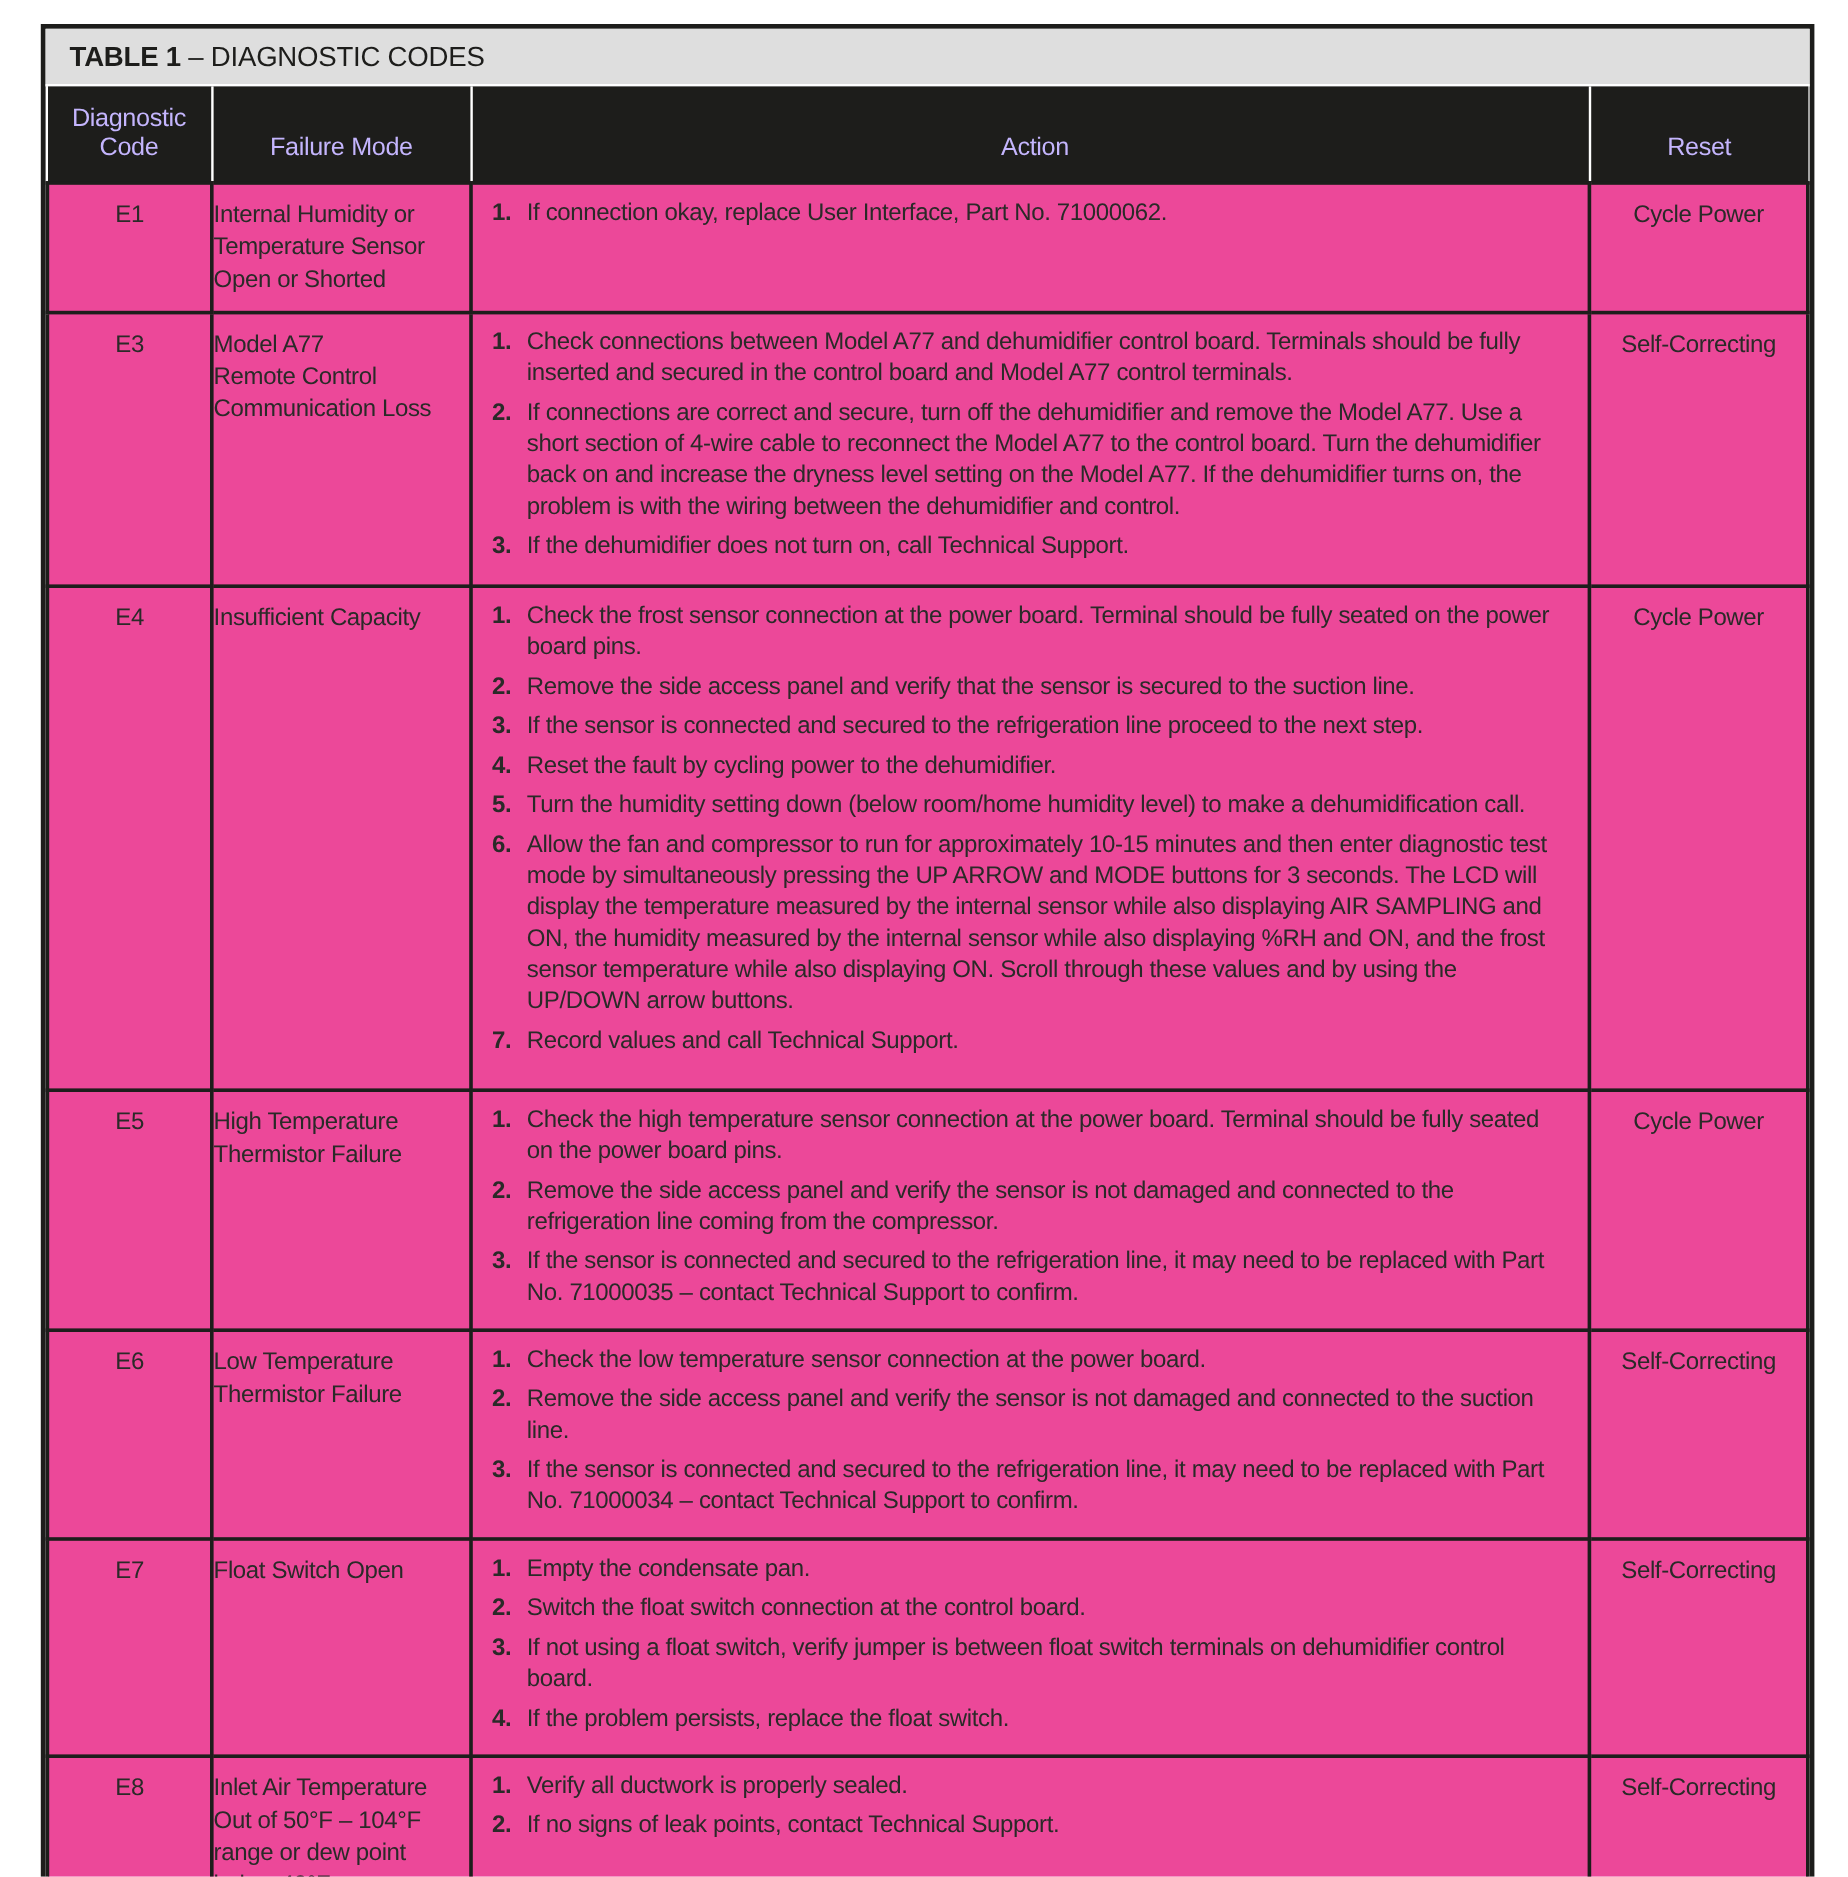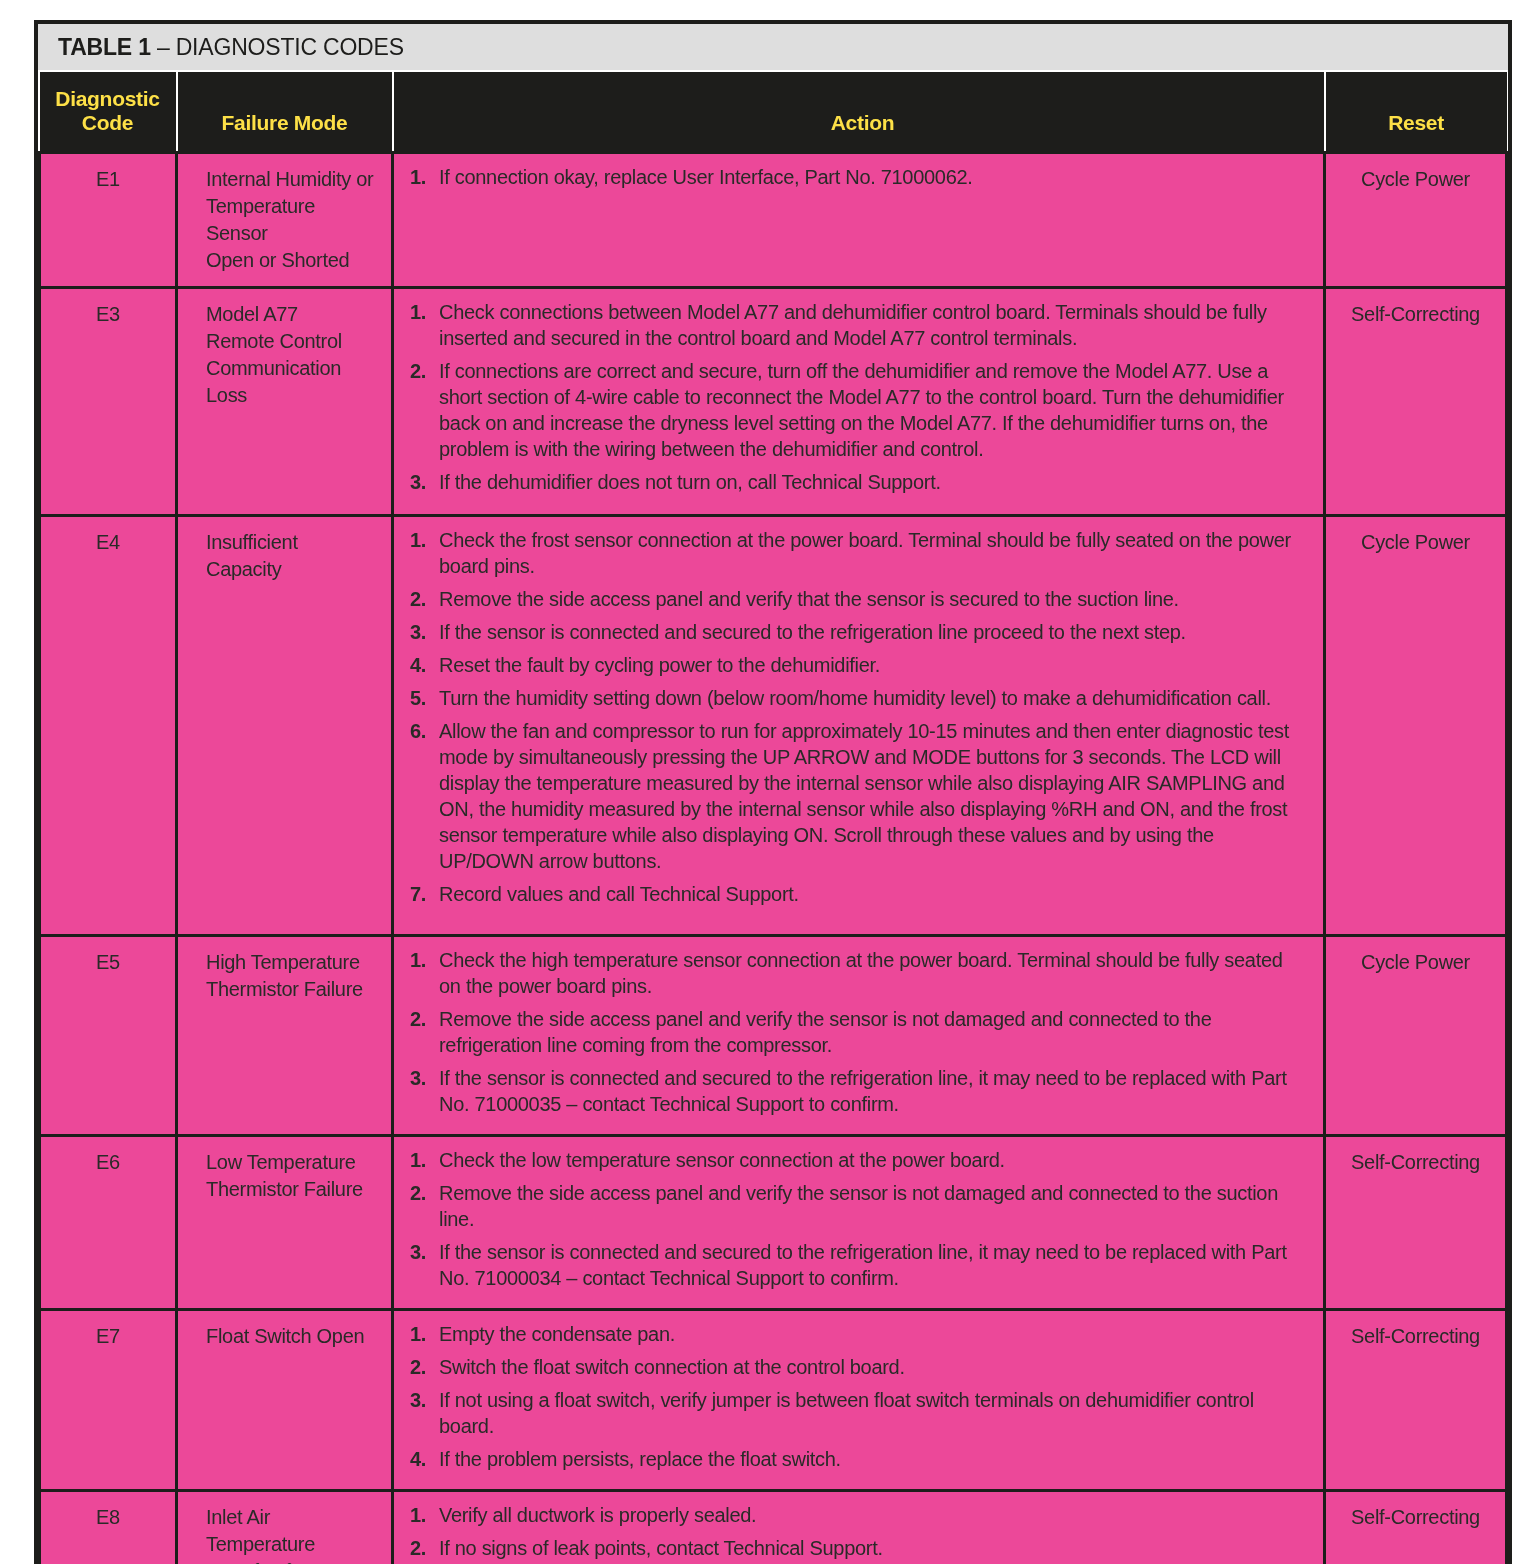--- a/index.html
+++ b/index.html
@@ -48,22 +48,22 @@
     font-size: 20px;
     letter-spacing: -0.3px;
   }
   col.c-code   { width: 137px; }
   col.c-fail   { width: 216px; }
   col.c-action { width: auto; }
   col.c-reset  { width: 182px; }
 
   thead th {
     background: #1d1d1b;
-    color: #fde047;
-    font-weight: bold;
+    color: #c4b5fd;
+    font-weight: normal;
     font-size: 21px;
     height: 80px;
     vertical-align: bottom;
     padding: 0 10px 16px 10px;
     text-align: center;
     box-sizing: border-box;
   }
   thead th + th { border-left: 2px solid #ffffff; }
   thead th.h-action { text-align: center; padding-left: 18px; }
 
@@ -76,21 +76,21 @@
   }
   tbody tr:nth-child(1) { height: 106px; }
   tbody tr:nth-child(2) { height: 228px; }
   tbody tr:nth-child(3) { height: 420px; }
   tbody tr:nth-child(4) { height: 198px; }
   tbody tr:nth-child(5) { height: 143px; }
   tbody tr:nth-child(6) { height: 148px; }
   tbody tr:nth-child(7) { height: 132px; }
 
   td.code-cell  { text-align: center; font-size: 20px; padding-top: 14px; }
-  td.fail-cell  { white-space: pre-line; line-height: 27px; padding-left: 28px; }
+  td.fail-cell  { white-space: pre-line; line-height: 27px; padding-left: 0; }
   td.reset-cell { text-align: center; padding-top: 14px; }
 
   td.action-cell { padding: 10px 16px 10px 16px; }
   ol.action-list {
     list-style: none;
     margin: 0;
     padding: 0;
   }
   ol.action-list li {
     display: flex;

